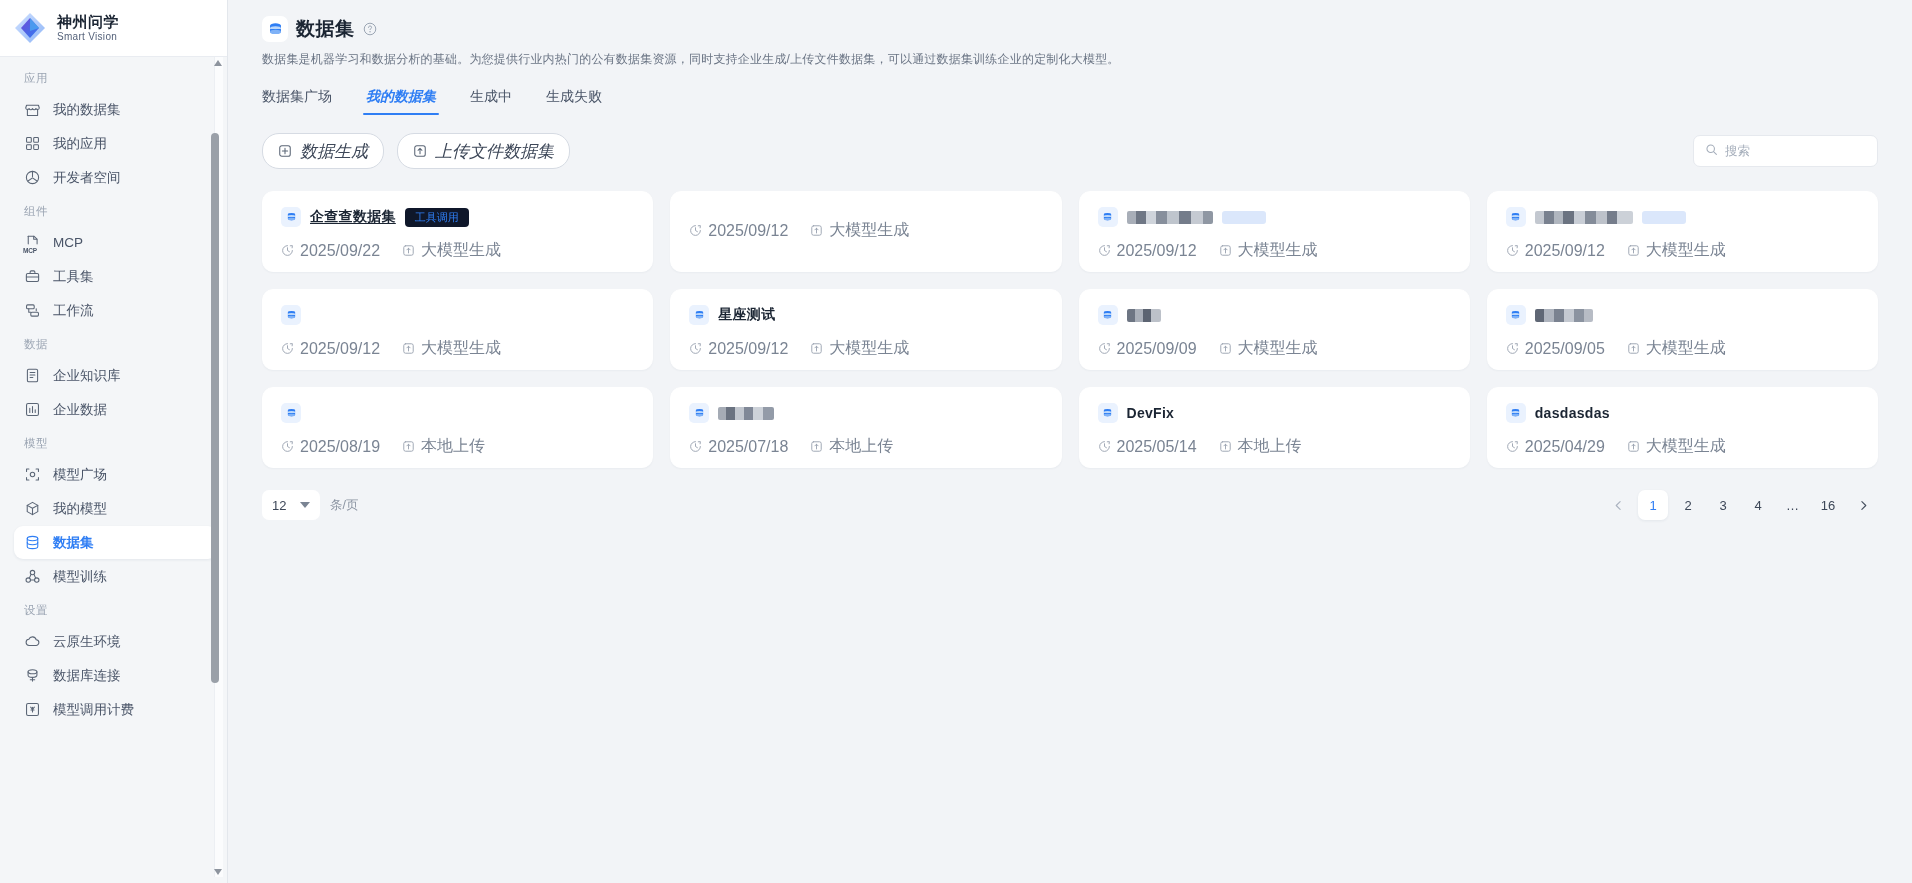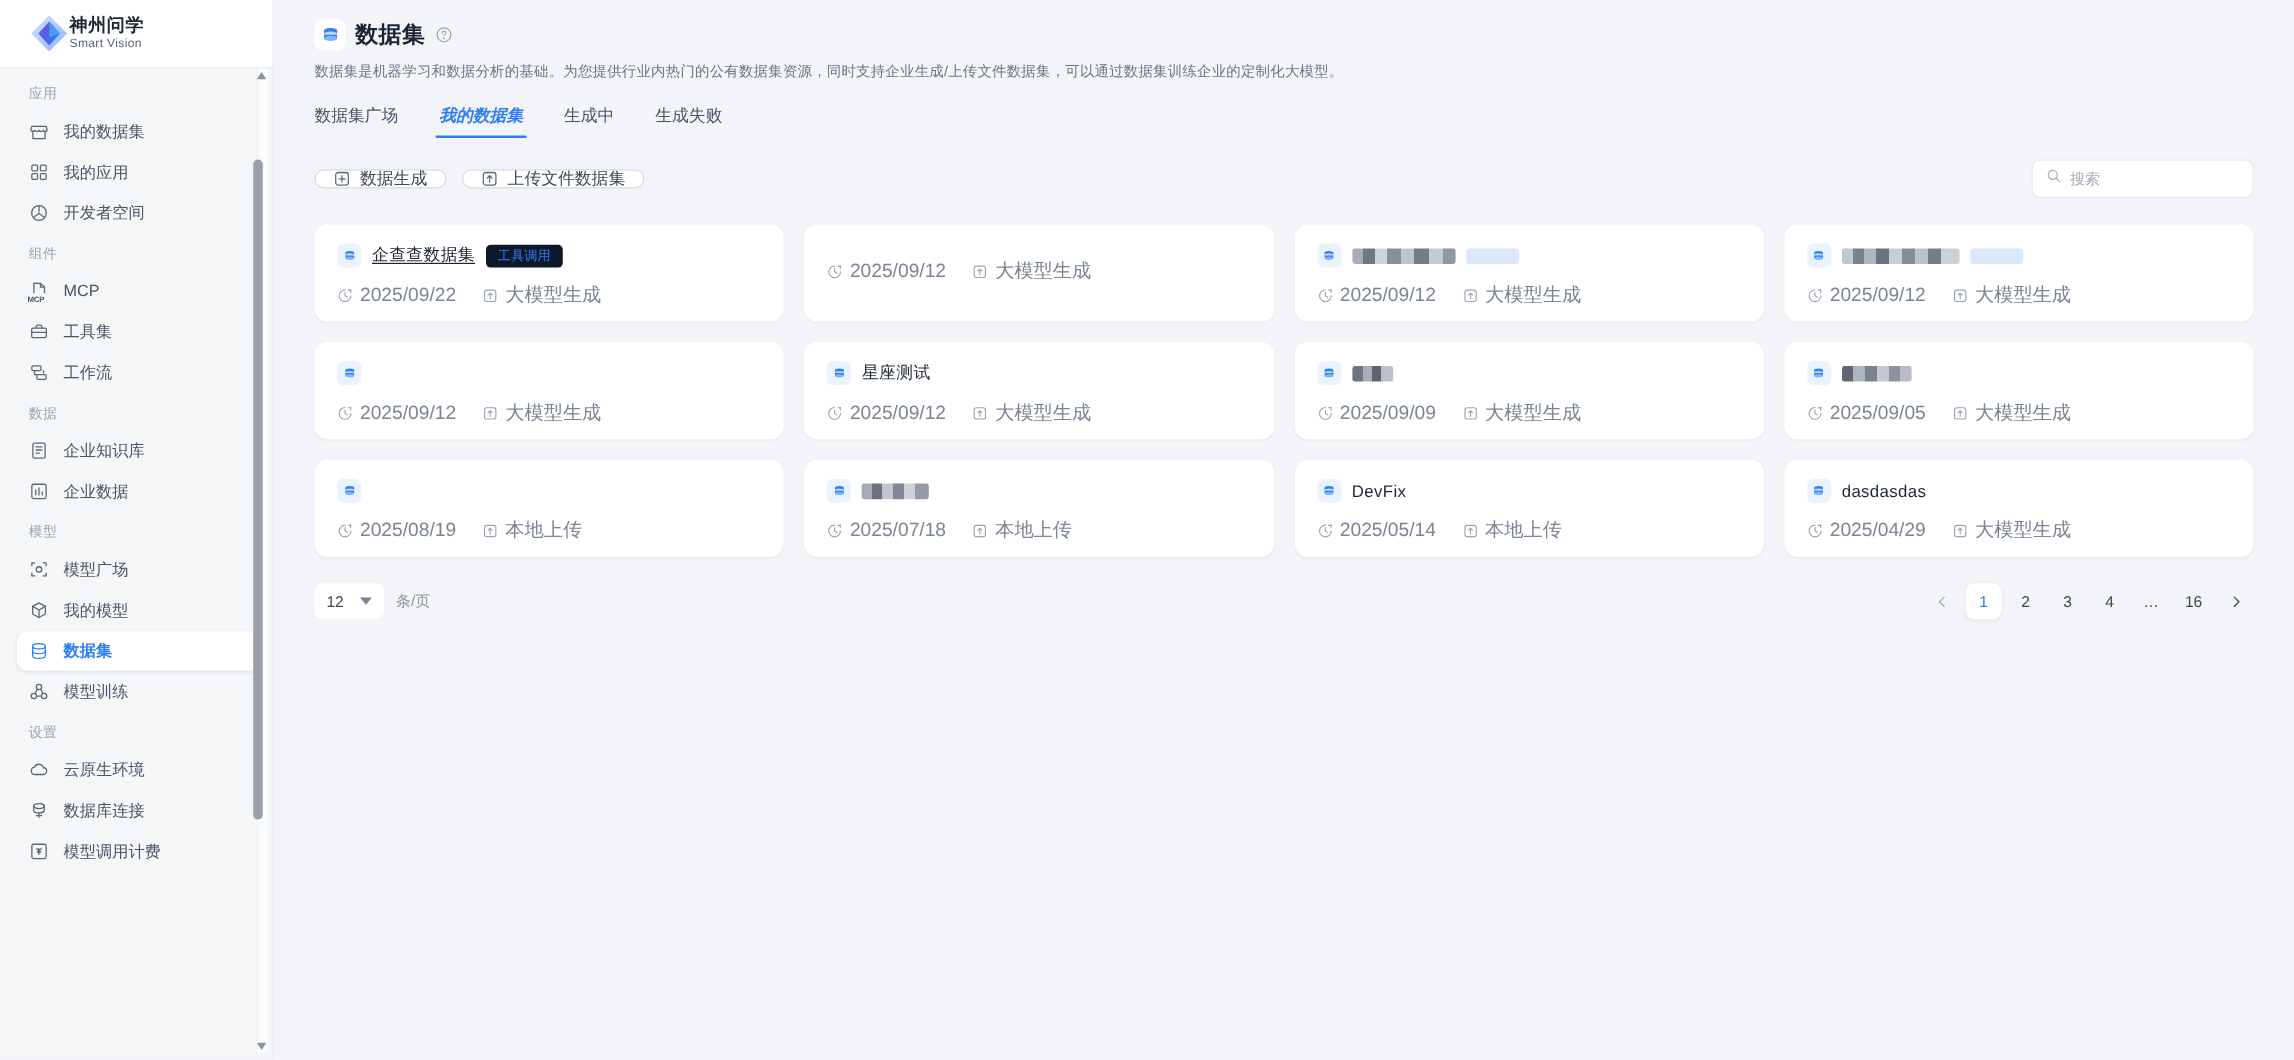--- a/index.html
+++ b/index.html
@@ -14,21 +14,21 @@
   
   .sidebar {
     width: 228px; height: 883px;
     background: #f4f6f8;
     border-right: 1px solid #e3e7ec;
     display: flex; flex-direction: column;
     position: relative; flex: 0 0 228px;
   }
   .brand {
     height: 57px; display: flex; align-items: center;
-    padding-left: 24px; 
+    padding-left: 13px; gap: 10px;
     background: #fff; border-bottom: 1px solid #e9ecf1;
   }
   .brand-logo { width: 34px; height: 34px; position: relative; flex: 0 0 34px; }
   .brand-text { display: flex; flex-direction: column; justify-content: center; line-height: 1.05; }
   .brand-cn { font-size: 15px; font-weight: 700; color: #1b2533; letter-spacing: .5px; }
   .brand-en { font-size: 10px; font-weight: 400; color: #55627a; letter-spacing: .3px; margin-top: 2px; }
 
   .nav-scroll {
     flex: 1; overflow: hidden; position: relative;
     padding: 14px 0 0 0;
@@ -94,23 +94,23 @@
     content: ""; position: absolute; left: -3px; right: -3px; bottom: 0;
     height: 2.5px; background: #2f7ef4; border-radius: 2px;
   }
 
   .toolbar {
     display: flex; align-items: center; margin: 18px 34px 0 34px;
     justify-content: space-between;
   }
   .tb-left { display: flex; gap: 13px; }
   .btn {
-    height: 16px; padding: 0 15px; border: 1px solid #d6dbe3; border-radius: 17px;
+    height: 36px; padding: 0 15px; border: 1px solid #d6dbe3; border-radius: 17px;
     background: #fff; display: flex; align-items: center; gap: 8px;
-    font-size: 14px; color: #3d4758; cursor: pointer;
+    font-size: 17px; color: #3d4758; cursor: pointer; font-style: italic;
   }
   .btn svg { width: 14px; height: 14px; display: block; }
   .search-box {
     width: 185px; height: 32px; background: #fff; border: 1px solid #e6e9ee;
     border-radius: 7px; display: flex; align-items: center; gap: 7px;
     padding: 0 11px;
   }
   .search-box input {
     border: none; outline: none; font-size: 12.5px; color: #3d4758;
     background: transparent; width: 100%;
@@ -128,21 +128,21 @@
     padding: 15px 18px 0 18px; cursor: pointer;
     box-shadow: 0 1px 2px rgba(25,40,70,.04);
     border: 1px solid #fff;
   }
   .card-top { display: flex; align-items: center; gap: 9px; }
   .card-ico {
     width: 20px; height: 20px; border-radius: 5px; background: #eaf2fe;
     display: flex; align-items: center; justify-content: center; flex: 0 0 20px;
   }
   .card-name {
-    font-size: 14px; font-weight: 400; color: #1b2533; letter-spacing: .3px;
+    font-size: 14px; font-weight: 700; color: #1b2533; letter-spacing: .3px;
     white-space: nowrap;
   }
   .card-name.link { text-decoration: underline; text-underline-offset: 2px; }
   .badge {
     font-size: 11px; color: #2f7ef4; background: #0f172a;
     border-radius: 4px; padding: 2px 10px; white-space: nowrap;
   }
   .blur-name { height: 13px; border-radius: 2px; }
   .blur-badge { height: 13px; border-radius: 3px; background: #dbe7fb; }
   .bn1 { width: 68px; background: linear-gradient(90deg,#8d95a3 0 14%,#c9ced6 14% 26%,#707886 26% 40%,#b9bfc8 40% 55%,#6e7embed 55%,#9aa2ae 55% 72%,#d2d7de 72% 86%,#7d8593 86% 100%); }

